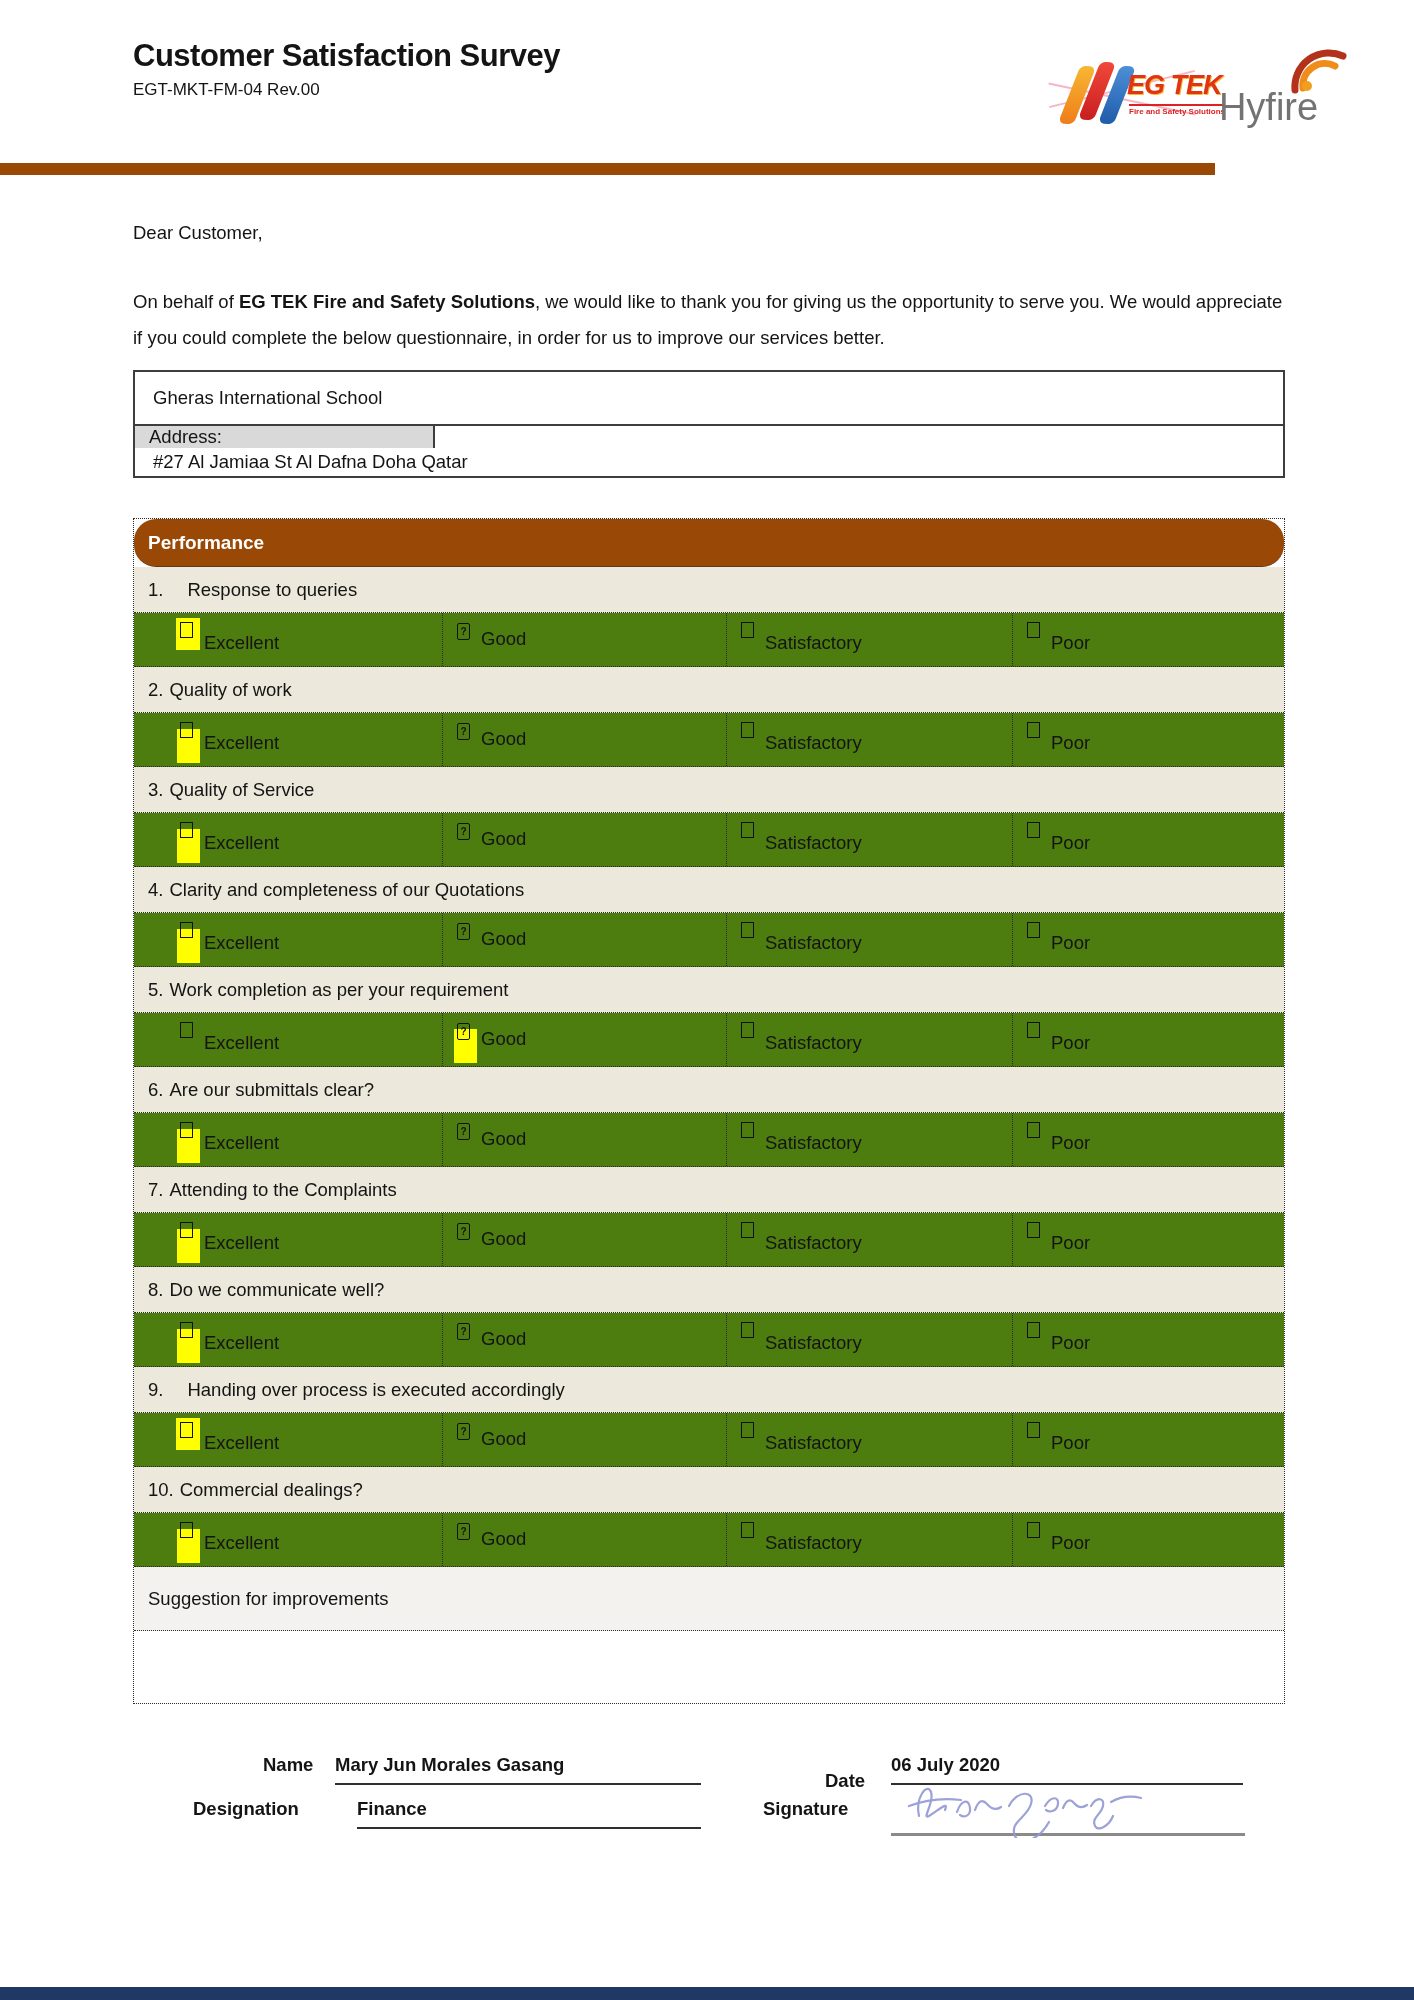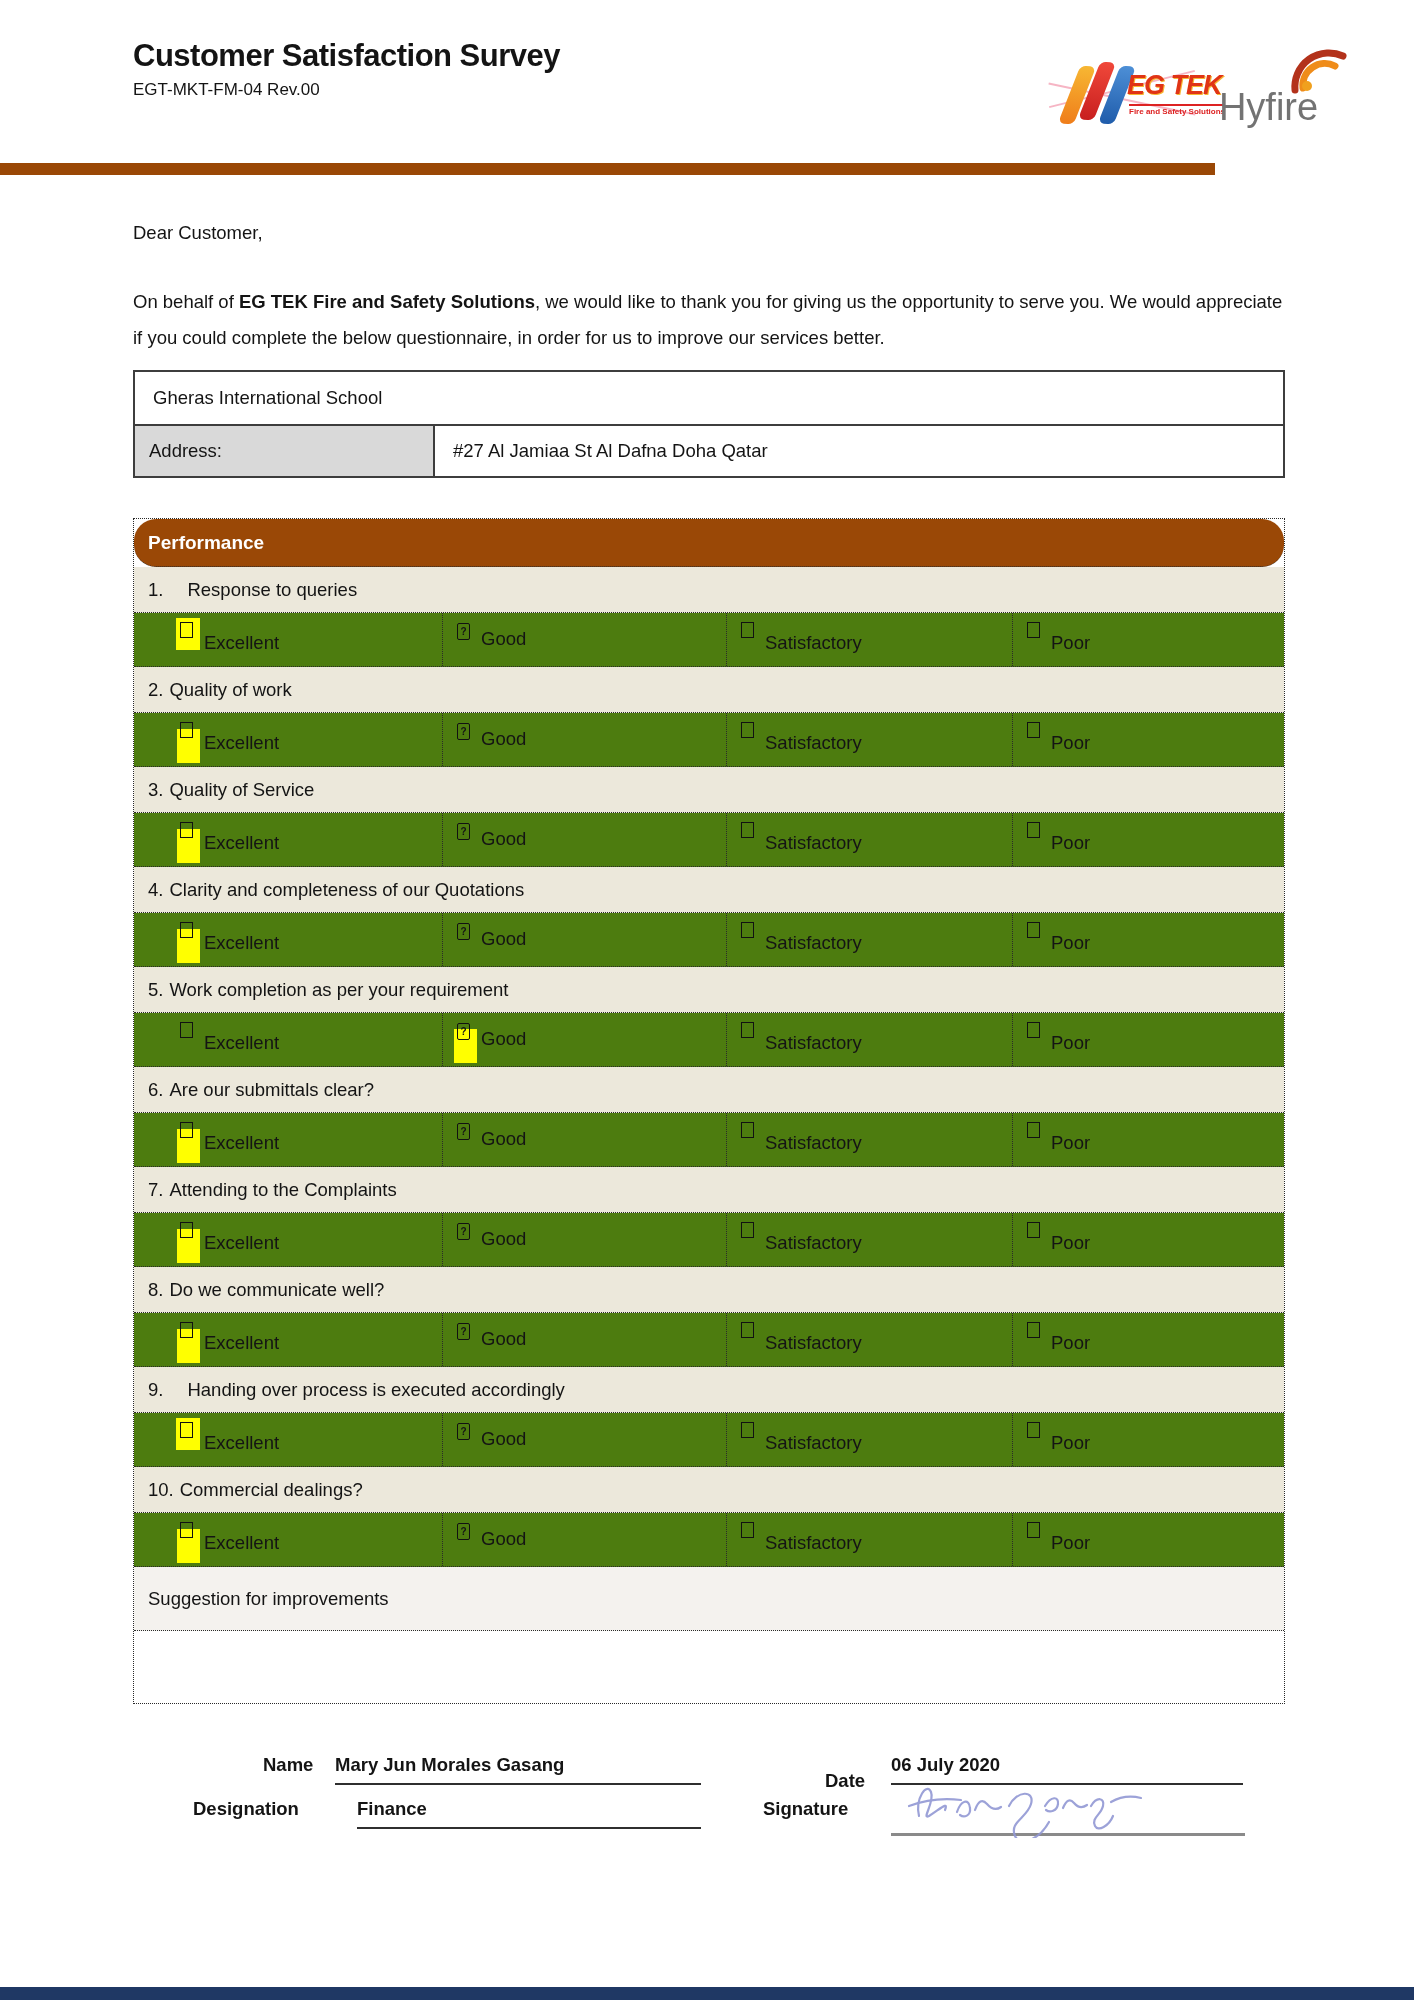--- a/index.html
+++ b/index.html
@@ -32,21 +32,21 @@
 
   
   .content { position:absolute; left:133px; top:200px; width:1152px; }
   .salutation { margin-top:22px; font-size:18.5px; }
   .intro-para { margin-top:40px; font-size:18.5px; line-height:1.95; width:1160px; }
   .intro-para b { font-weight:bold; }
 
   
   .cust-table { margin-top:14px; border:2.5px solid #3d3d3d; width:1152px; }
   .cust-row { display:flex; height:52px; }
-  .cust-row + .cust-row { border-top:2.5px solid #3d3d3d; }
+  .cust-row + .cust-row { border-top:2.5px solid #3d3d3d;flex-direction:column; }
   .cust-label { width:300px; background:#d9d9d9; border-right:2.5px solid #3d3d3d; display:flex; align-items:center; padding-left:14px; font-size:18.5px; }
   .cust-value { flex:1; display:flex; align-items:center; padding-left:18px; font-size:18.5px; }
 
   
   .perf-table { margin-top:40px; width:1152px; border:1.5px dotted #2a2a2a; }
   .perf-header { height:48px; display:flex; align-items:center; padding-left:14px;
                  color:#ffffff; font-weight:bold; font-size:19px; border-bottom:1.5px dotted #2a2a2a;border-radius:22px; }
   .q-row { min-height:46px; display:flex; align-items:center; padding-left:14px;
            font-size:18.5px; border-bottom:1.5px dotted #2a2a2a; }
   .q-num { margin-right:6px; }

